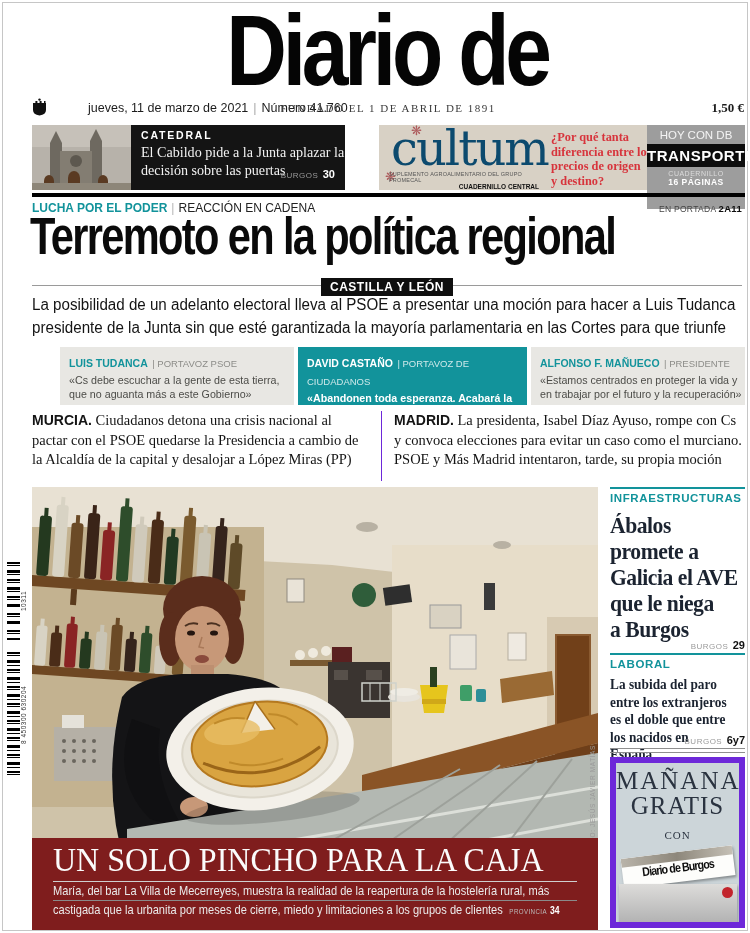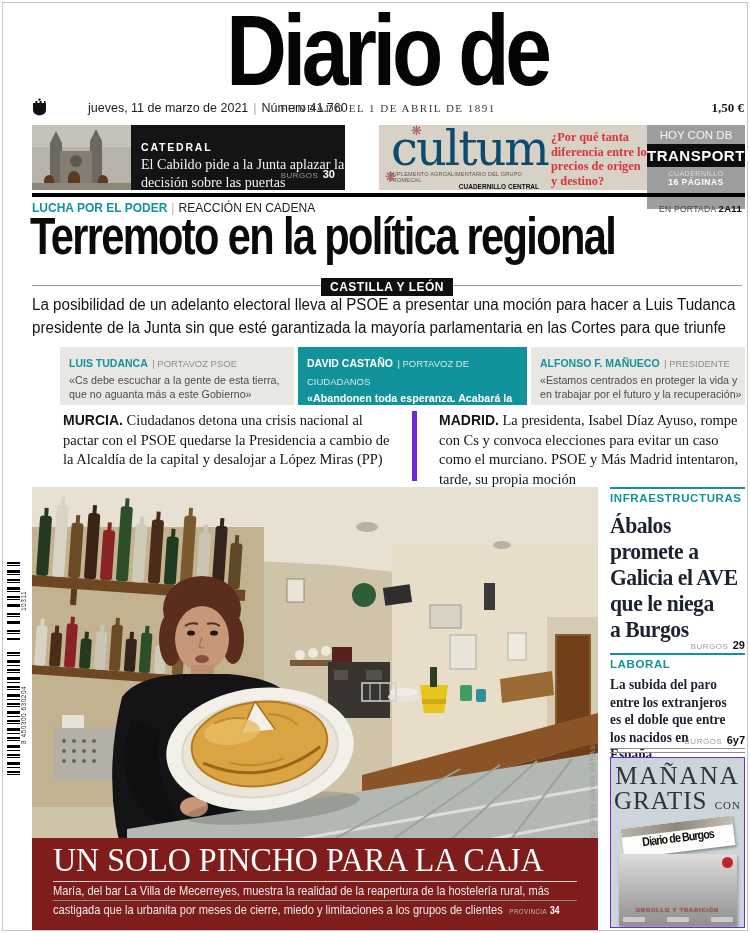--- a/index.html
+++ b/index.html
@@ -17,21 +17,21 @@
   .dl-text{position:absolute;left:20px;top:4px;padding-left:36px;}
   .dl-sep{color:#aaa;padding:0 5px;}
   .founded{position:absolute;left:0;right:0;top:5px;text-align:center;
            font-family:"Liberation Serif",serif;font-size:11px;letter-spacing:1.5px;color:#3a3a3a;}
   .price{position:absolute;right:0;top:3px;font-weight:700;font-size:13px;font-family:Liberation Serif, serif;}
 
   
   .pstrip{position:absolute;top:125px;left:32px;right:5px;height:65px;}
   .cat-photo{position:absolute;left:0;top:0;width:99px;height:65px;}
   .cat-box{position:absolute;left:99px;top:0;width:214px;height:65px;background:#141414;color:#fff;
-           padding:16px 10px;box-sizing:border-box;}
+           padding:4px 10px;box-sizing:border-box;}
   .cat-kicker{font-size:10.5px;font-weight:700;letter-spacing:1.8px;color:#fff;}
   .cat-head{margin-top:3px;font-family:"Liberation Serif",serif;font-size:15px;line-height:17.5px;color:#f2f2f2;
             transform:scaleX(0.94);transform-origin:left;width:245px;}
   .cat-ref{position:absolute;right:10px;bottom:8px;}
   .pref .sec{font-size:8px;color:#9a9a9a;letter-spacing:.5px;}
   .pref b{font-size:11px;color:#111;}
   .pref.onblack b{color:#fff;}
   .cultum-box{position:absolute;left:347px;top:0;width:298px;height:65px;background:#d8d1c5;box-sizing:border-box;}
   .cultum-logo{position:absolute;left:12px;top:2px;font-family:"DejaVu Serif",serif;font-weight:400;
                font-size:48px;line-height:42px;letter-spacing:-2px;color:#0c4a6e;}
@@ -79,22 +79,22 @@
   .qbox.teal .qname{color:#fff;}
   .qbox.teal .qrole{color:#cfe9ea;}
   .qtext{margin-top:2px;font-size:11.5px;line-height:14px;color:#4c4c48;
          transform:scaleX(0.93);transform-origin:left;width:240px;}
   .qbox.teal .qtext{color:#fff;font-weight:700;}
 
   
   .briefs{position:absolute;top:411px;left:32px;right:8px;height:70px;display:flex;}
   .brief{font-family:"Liberation Serif",serif;font-size:14.5px;line-height:19.5px;color:#141414;box-sizing:border-box;}
   .brief .lead-in{font-family:"Liberation Sans",sans-serif;font-weight:700;font-size:14px;}
-  .brief.b1{width:349px;padding-right:12px;margin-left:31px;}
-  .brief.b2{flex:1;padding-left:22px;border-left:5px solid #6d28d9;}
+  .brief.b1{width:349px;padding-right:12px;}
+  .brief.b2{flex:1;padding-left:12px;border-left:1px solid #6d28d9;}
 
   
   .photo{position:absolute;left:32px;top:487px;width:566px;height:443px;background:#9a9284;overflow:hidden;}
   .photo svg.scene{position:absolute;inset:0;}
   .credit{position:absolute;right:2px;top:258px;writing-mode:vertical-rl;transform:rotate(180deg);
           font-size:6.5px;letter-spacing:.6px;color:#9a9a9a;}
   .band{position:absolute;left:0;right:0;bottom:0;height:92px;background:#7f1d1d;color:#fff;
         padding:4px 21px;box-sizing:border-box;overflow:hidden;}
   .band-headline{font-family:"Liberation Serif",serif;font-size:33px;line-height:36px;color:#fbfbfb;
                  transform:scaleX(0.97);transform-origin:left;white-space:nowrap;}
@@ -124,21 +124,21 @@
   .s1{top:0;}
   .sb-h1{margin-top:8px;width:152px;font-family:"Liberation Serif",serif;font-weight:700;
          font-size:24px;line-height:26px;letter-spacing:-0.5px;color:#1b2330;
          transform:scaleX(0.9);transform-origin:left;}
   .s1 .pref{position:absolute;right:0;top:148px;}
   .s2{top:166px;}
   .sb-h2{margin-top:6px;width:150px;font-family:"Liberation Serif",serif;font-weight:700;
          font-size:14.5px;line-height:17.5px;color:#1b2330;transform:scaleX(0.92);transform-origin:left;}
   .s2 .pref{position:absolute;right:0;top:77px;}
   .dbl-rule{position:absolute;left:0;right:0;top:261px;height:3px;border-top:1px solid #8f8f8f;border-bottom:1px solid #8f8f8f;}
-  .promo{position:absolute;left:0;right:0;top:270px;height:171px;background:#ccd5d9;border:1px solid #6d28d9;
+  .promo{position:absolute;left:0;right:0;top:270px;height:171px;background:#ccd5d9;border:6px solid #6d28d9;
          box-sizing:border-box;text-align:center;overflow:hidden;}
   .pm-l1{margin-top:5px;font-family:"Liberation Serif",serif;font-size:25px;line-height:25px;
          letter-spacing:2px;color:#2a3340;}
   .pm-l2{font-family:"Liberation Serif",serif;font-size:25px;line-height:25px;letter-spacing:1px;color:#2a3340;}
   .pm-con{font-size:11px;letter-spacing:1px;font-family:"Liberation Serif",serif;}
   .mini-paper{position:relative;width:112px;height:30px;background:#fdfdfb;margin:4px auto 0;
               transform:rotate(-7deg);box-shadow:1px 2px 3px rgba(0,0,0,.35);overflow:hidden;}
   .mini-paper .strip{height:9px;background:linear-gradient(90deg,#b9b4aa,#8d877b,#c5c0b6);}
   .mini-paper .mp-title{font-weight:700;font-size:12.5px;letter-spacing:-1px;color:#0d0d0d;
                         transform:scaleX(0.85);transform-origin:center;}

